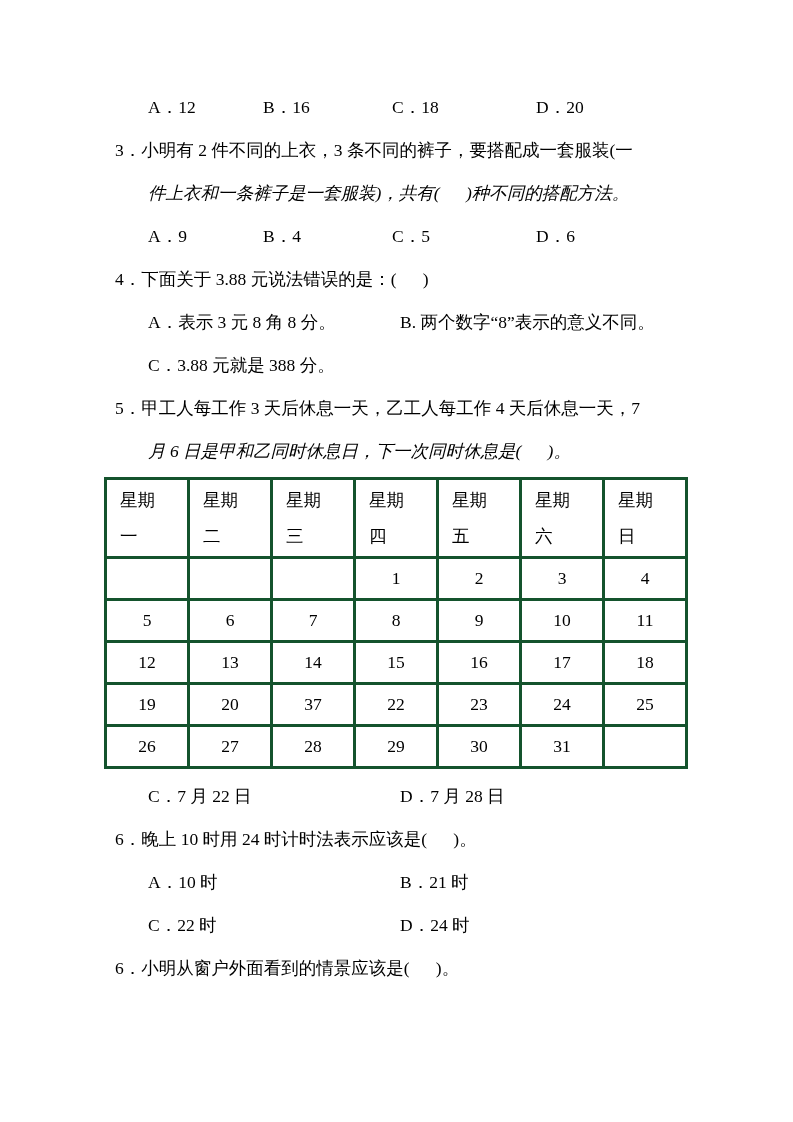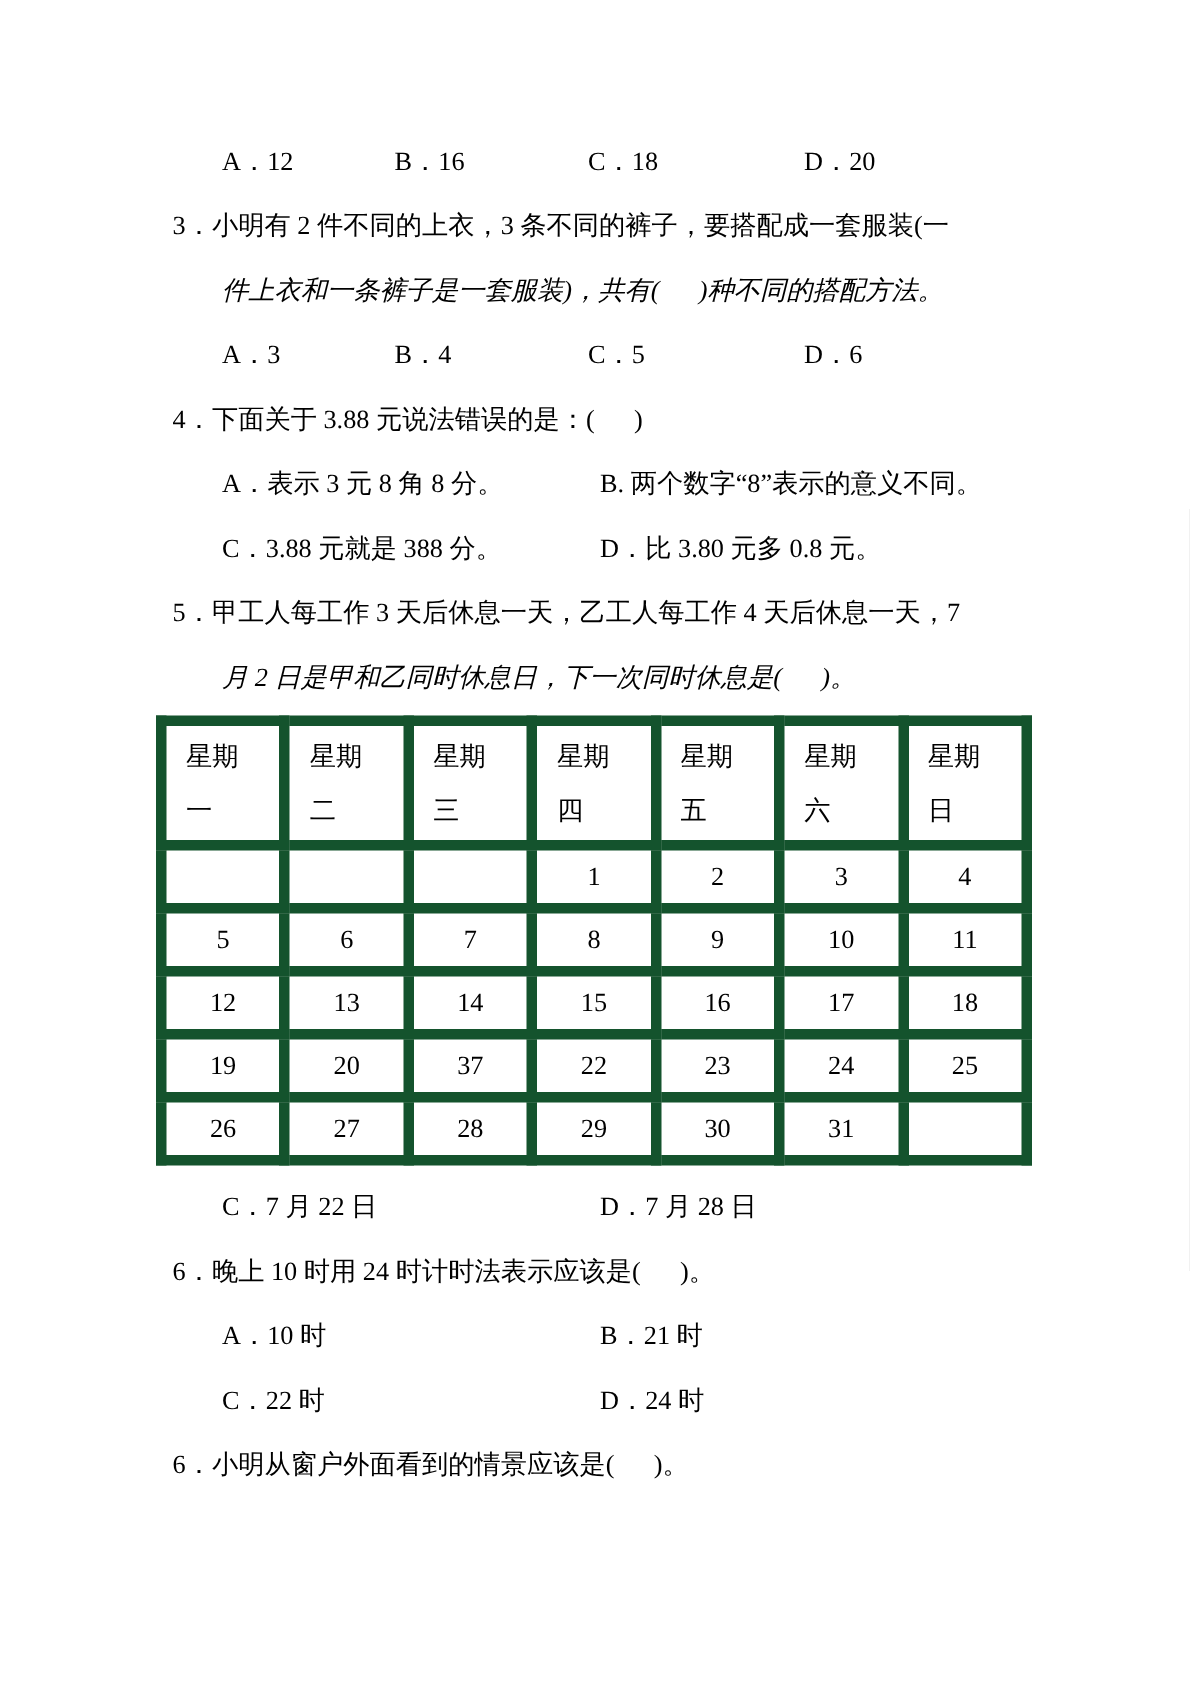--- a/index.html
+++ b/index.html
@@ -29,21 +29,21 @@
   .w-c { width: 144px; font-family: Liberation Serif, serif; }
   .w-half { width: 252px; }
   .w-half-wide { width: 282px; }
   table.calendar {
     border-collapse: collapse;
     width: 584px;
     margin: 4px 0 6px 0;
     table-layout: fixed;
   }
   table.calendar th, table.calendar td {
-    border: 7px solid #14532d;
+    border: 3px solid #14532d;
     font-size: 17.5px;
     font-weight: normal;
   }
   table.calendar th {
     text-align: left;
     padding: 2px 0 2px 13px;
     vertical-align: middle;
   }
   table.calendar th div { line-height: 36px; }
   table.calendar td {
@@ -61,42 +61,41 @@
     <span class="w-a">A．12</span>
     <span class="w-b">B．16</span>
     <span class="w-c">C．18</span>
     <span>D．20</span>
   </div>
 
   <div>
     <div class="line stem">3．小明有 2 件不同的上衣，3 条不同的裤子，要搭配成一套服装(一</div>
     <div class="line hang">件上衣和一条裤子是一套服装)，共有(      )种不同的搭配方法。</div>
     <div class="line optrow">
-      <span class="w-a">A．3</span>
+      <span class="w-a">A．9</span>
       <span class="w-b">B．4</span>
       <span class="w-c">C．5</span>
       <span>D．6</span>
     </div>
   </div>
 
   <div>
     <div class="line stem">4．下面关于 3.88 元说法错误的是：(      )</div>
     <div class="line optrow">
       <span class="w-half">A．表示 3 元 8 角 8 分。</span>
       <span>B. 两个数字“8”表示的意义不同。</span>
     </div>
     <div class="line optrow">
       <span class="w-half">C．3.88 元就是 388 分。</span>
-      <span>D．比 3.80 元多 0.8 元。</span>
     </div>
   </div>
 
   <div>
     <div class="line stem">5．甲工人每工作 3 天后休息一天，乙工人每工作 4 天后休息一天，7</div>
-    <div class="line hang">月 2 日是甲和乙同时休息日，下一次同时休息是(      )。</div>
+    <div class="line hang">月 6 日是甲和乙同时休息日，下一次同时休息是(      )。</div>
 
     <table class="calendar">
       <tbody>
           <tr>
         <th>
           <div>星期</div>
           <div>一</div>
         </th>
         <th>
           <div>星期</div>

